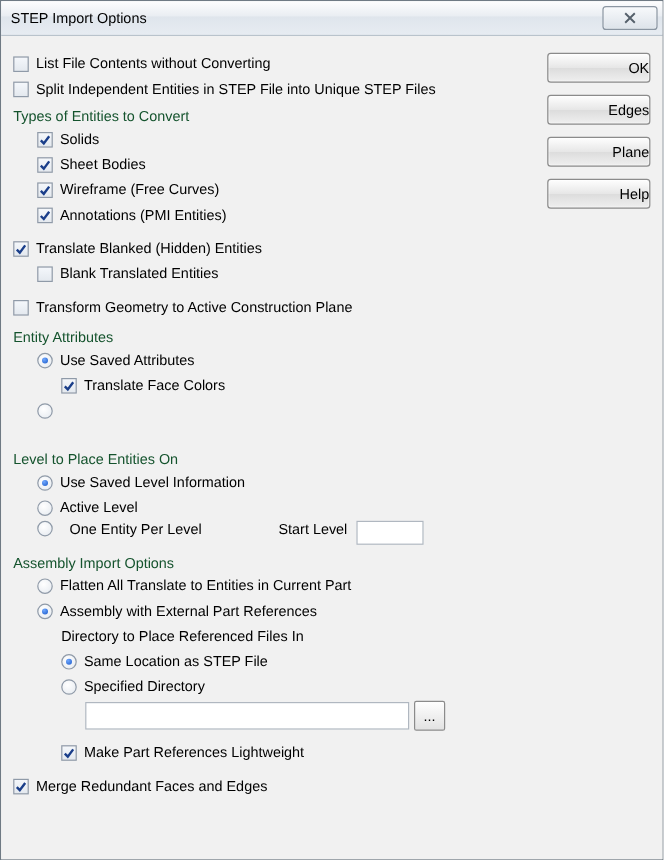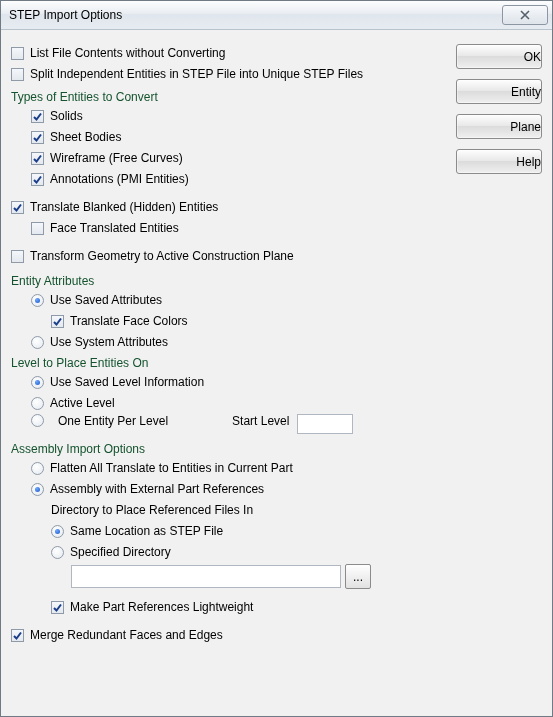--- a/index.html
+++ b/index.html
@@ -213,21 +213,21 @@
       <div class="row" style="margin-top:8px">
         <span class="chk checked">
             <svg viewBox="0 0 11 11">
               <path d="M2 6 L4.5 8.5 L9 2.5"></path>
             </svg>
           </span>
         <label>Translate Blanked (Hidden) Entities</label>
       </div>
       <div class="row indent-1">
         <span class="chk"></span>
-        <label>Face Translated Entities</label>
+        <label>Blank Translated Entities</label>
       </div>
 
       <div class="row" style="margin-top:8px">
         <span class="chk"></span>
         <label>Transform Geometry to Active Construction Plane</label>
       </div>
 
       <div class="section-label" style="margin-top:8px">Entity Attributes</div>
       <div class="row indent-1">
         <span class="rdo selected"></span>
@@ -236,24 +236,23 @@
       <div class="row indent-2">
         <span class="chk checked">
             <svg viewBox="0 0 11 11">
               <path d="M2 6 L4.5 8.5 L9 2.5"></path>
             </svg>
           </span>
         <label>Translate Face Colors</label>
       </div>
       <div class="row indent-1">
         <span class="rdo"></span>
-        <label>Use System Attributes</label>
-      </div>
-
-      <div class="section-label" style="margin-top:4px">Level to Place Entities On</div>
+      </div>
+
+      <div class="section-label" style="margin-top:24px">Level to Place Entities On</div>
       <div class="row indent-1">
         <span class="rdo selected"></span>
         <label>Use Saved Level Information</label>
       </div>
       <div class="row indent-1">
         <span class="rdo"></span>
         <label>Active Level</label>
       </div>
       <div class="row indent-1 start-level-wrap">
         <span class="rdo"></span>
@@ -307,21 +306,21 @@
         <label>Merge Redundant Faces and Edges</label>
       </div>
 
     </div>
 
     <div class="button-col">
       <div class="btn">
           <span>OK</span>
         </div>
       <div class="btn">
-          <span>Entity</span>
+          <span>Edges</span>
         </div>
       <div class="btn">
           <span>Plane</span>
         </div>
       <div class="btn">
           <span>Help</span>
         </div>
     </div>
   </div>
 </div>

